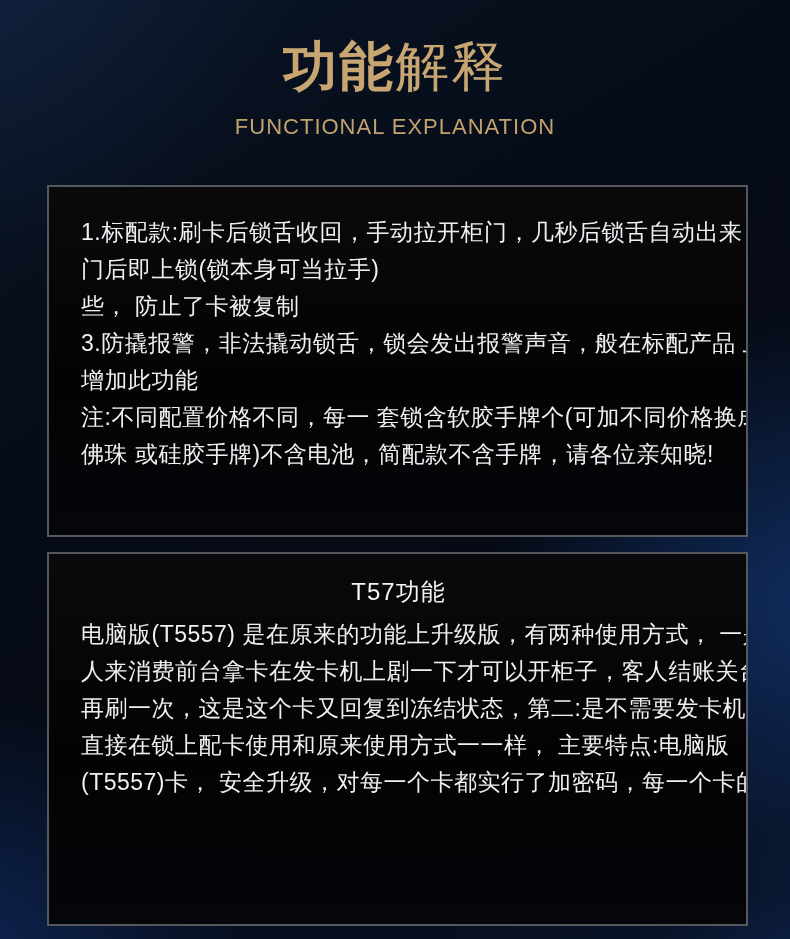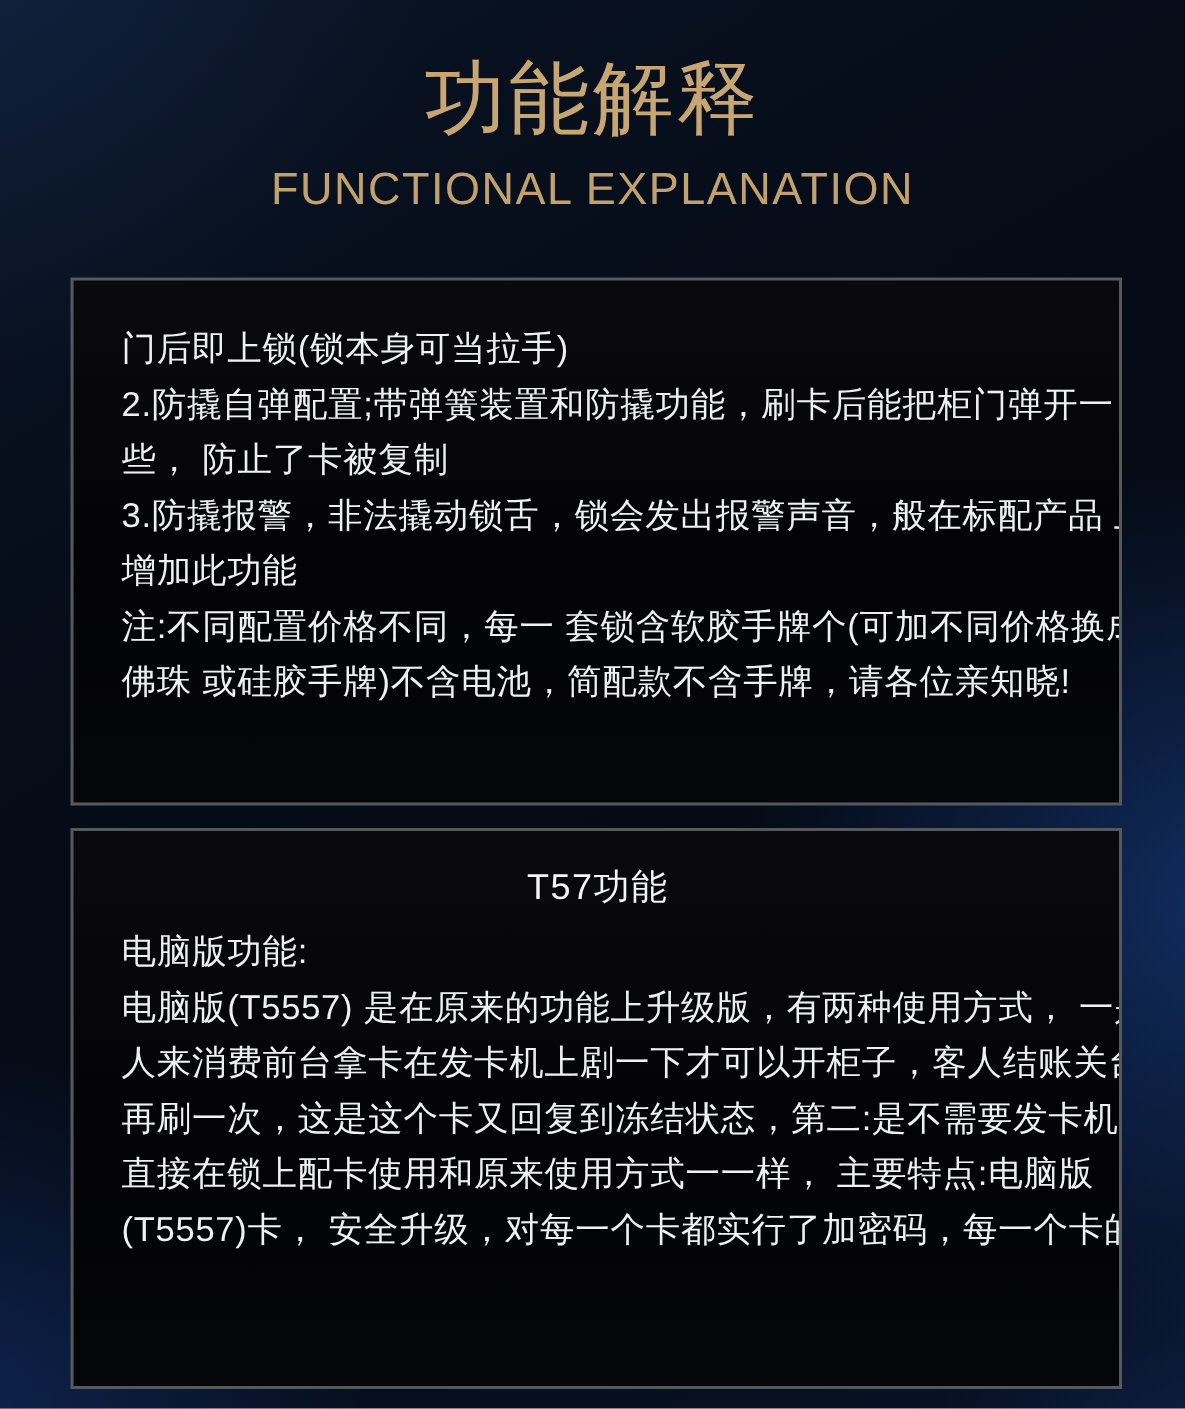--- a/index.html
+++ b/index.html
@@ -34,28 +34,28 @@
     text-align: center;
   }
   .page-title {
     margin: 36px 0 0 0;
     font-size: 54px;
     line-height: 60px;
     color: #c7a671;
     letter-spacing: 2px;
   }
   .page-title .t-bold {
-    font-weight: normal;
+    font-weight: bold;
   }
   .page-title .t-light {
     font-weight: normal;
   }
   .page-subtitle {
     margin-top: 14px;
-    font-size: 30px;
+    font-size: 22px;
     line-height: 34px;
     font-weight: normal;
     color: #c2a26c;
     letter-spacing: 1px;
   }
 
   
   .panel {
     position: absolute;
     left: 47px;
@@ -97,32 +97,31 @@
 <body>
 
 <div class="poster">
 
   <div class="header">
     <h1 class="page-title"><span class="t-bold">功能</span><span class="t-light">解释</span></h1>
     <div class="page-subtitle">FUNCTIONAL EXPLANATION</div>
   </div>
 
   <section class="panel panel-1">
+    <p class="line">1.标配款:刷卡后锁舌收回，手动拉开柜门，几秒后锁舌自动出来</p>
     <p class="line">门后即上锁(锁本身可当拉手)</p>
-    <p class="line">2.防撬自弹配置;带弹簧装置和防撬功能，刷卡后能把柜门弹开一</p>
     <p class="line">些， 防止了卡被复制</p>
     <p class="line">3.防撬报警，非法撬动锁舌，锁会发出报警声音，般在标配产品 上</p>
     <p class="line">增加此功能</p>
     <p class="line">注:不同配置价格不同，每一 套锁含软胶手牌个(可加不同价格换成</p>
     <p class="line">佛珠 或硅胶手牌)不含电池，简配款不含手牌，请各位亲知晓!</p>
   </section>
 
   <section class="panel panel-2">
     <h2 class="panel-title">T57功能</h2>
-    <p class="line">电脑版功能:</p>
     <p class="line">电脑版(T5557) 是在原来的功能上升级版，有两种使用方式， 一是</p>
     <p class="line">人来消费前台拿卡在发卡机上剧一下才可以开柜子，客人结账关台</p>
     <p class="line">再刷一次，这是这个卡又回复到冻结状态，第二:是不需要发卡机</p>
     <p class="line">直接在锁上配卡使用和原来使用方式一一样， 主要特点:电脑版</p>
     <p class="line">(T5557)卡， 安全升级，对每一个卡都实行了加密码，每一个卡的</p>
   </section>
 
 </div>
 
 </body></html>

